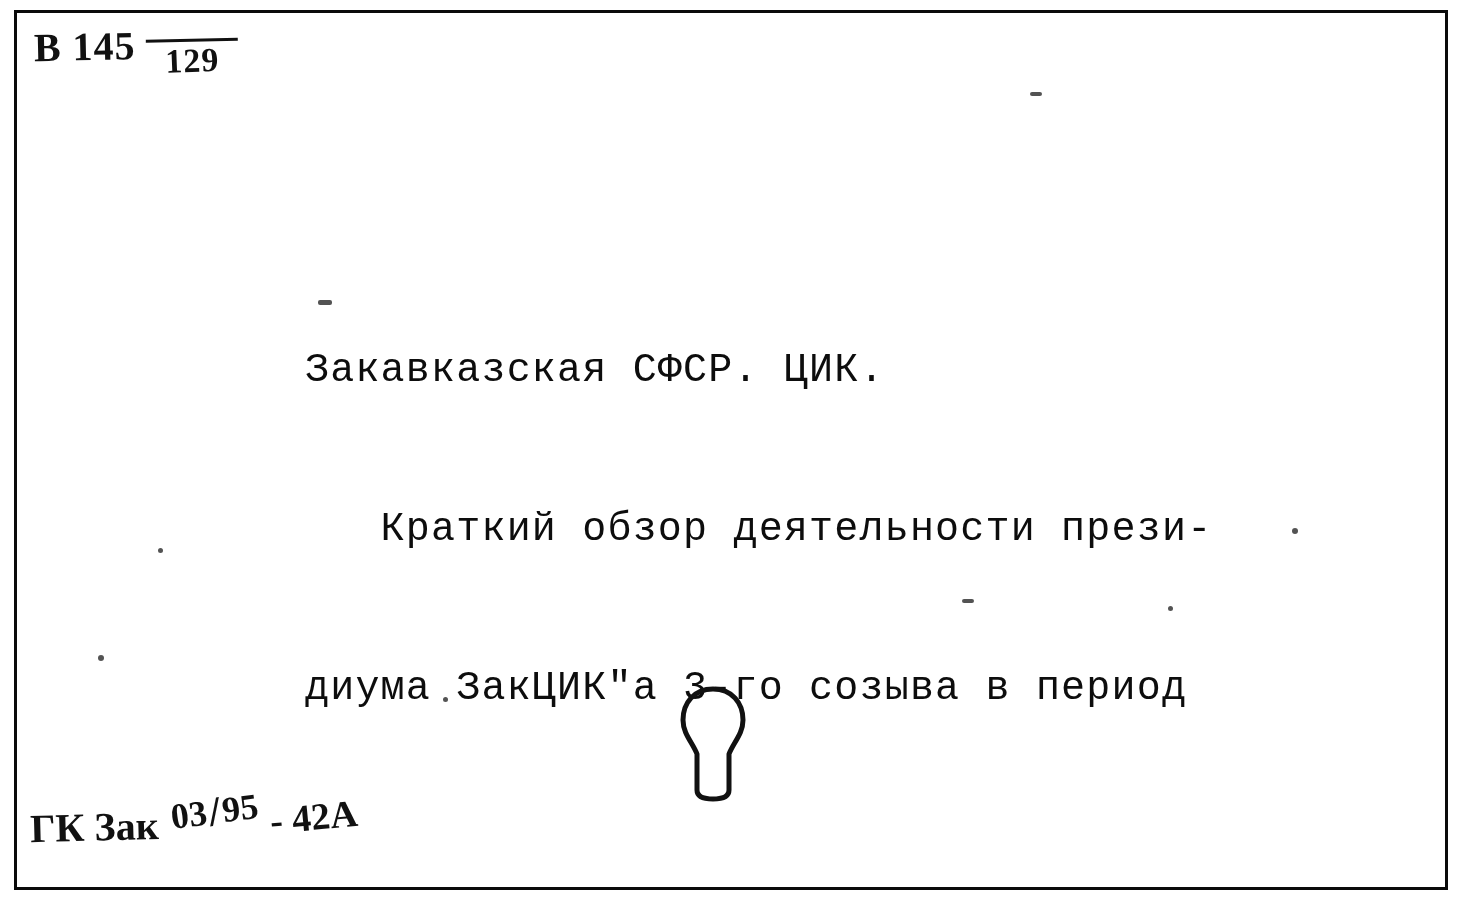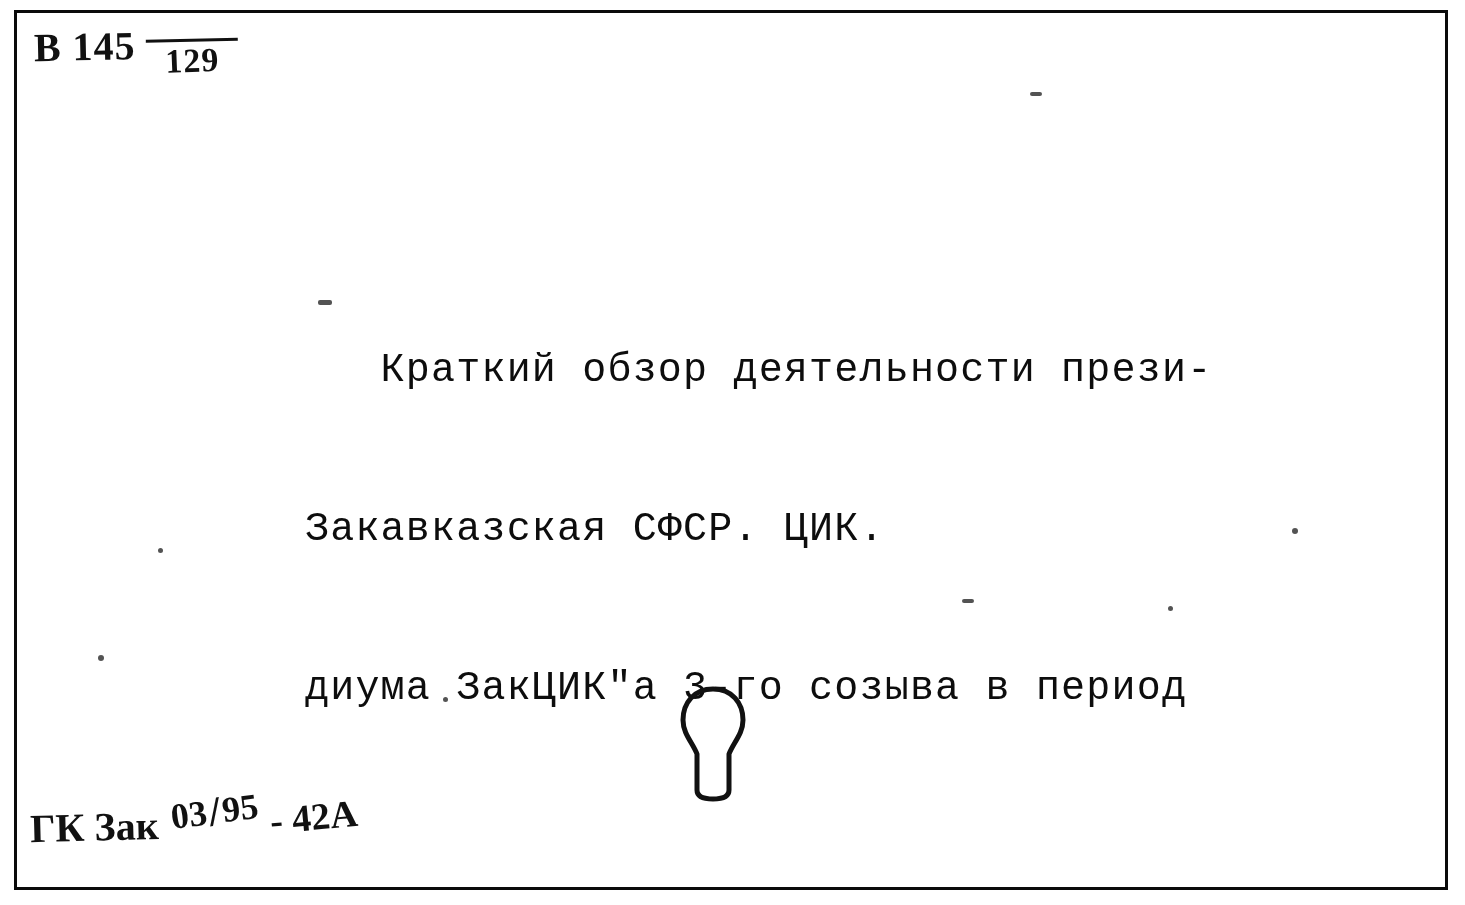--- a/index.html
+++ b/index.html
@@ -128,22 +128,22 @@
   <div id="call-number">
     <span>В 145</span>
     <span class="frac">
       <span class="num"></span>
       <span class="bar"></span>
       <span class="den">129</span>
     </span>
   </div>
 
   <div id="typed-block">
+    <div class="line">Закавказская СФСР. ЦИК.</div>
     <div class="line">   Краткий обзор деятельности прези-</div>
-    <div class="line">Закавказская СФСР. ЦИК.</div>
     <div class="line">диума ЗакЦИК"а 3-го созыва в период</div>
     
     
     
   </div>
 
   <svg id="bulb-doodle" viewBox="0 0 70 118" xmlns="http://www.w3.org/2000/svg">
     <path d="M35 3 C16 3 5 17 5 34 C5 48 15 57 19 68 L19 104 C19 110 24 113 35 113 C46 113 51 110 51 104 L51 68 C55 57 65 48 65 34 C65 17 54 3 35 3 Z" fill="none" stroke="#111111" stroke-width="5" stroke-linejoin="round"></path>
   </svg>
 

